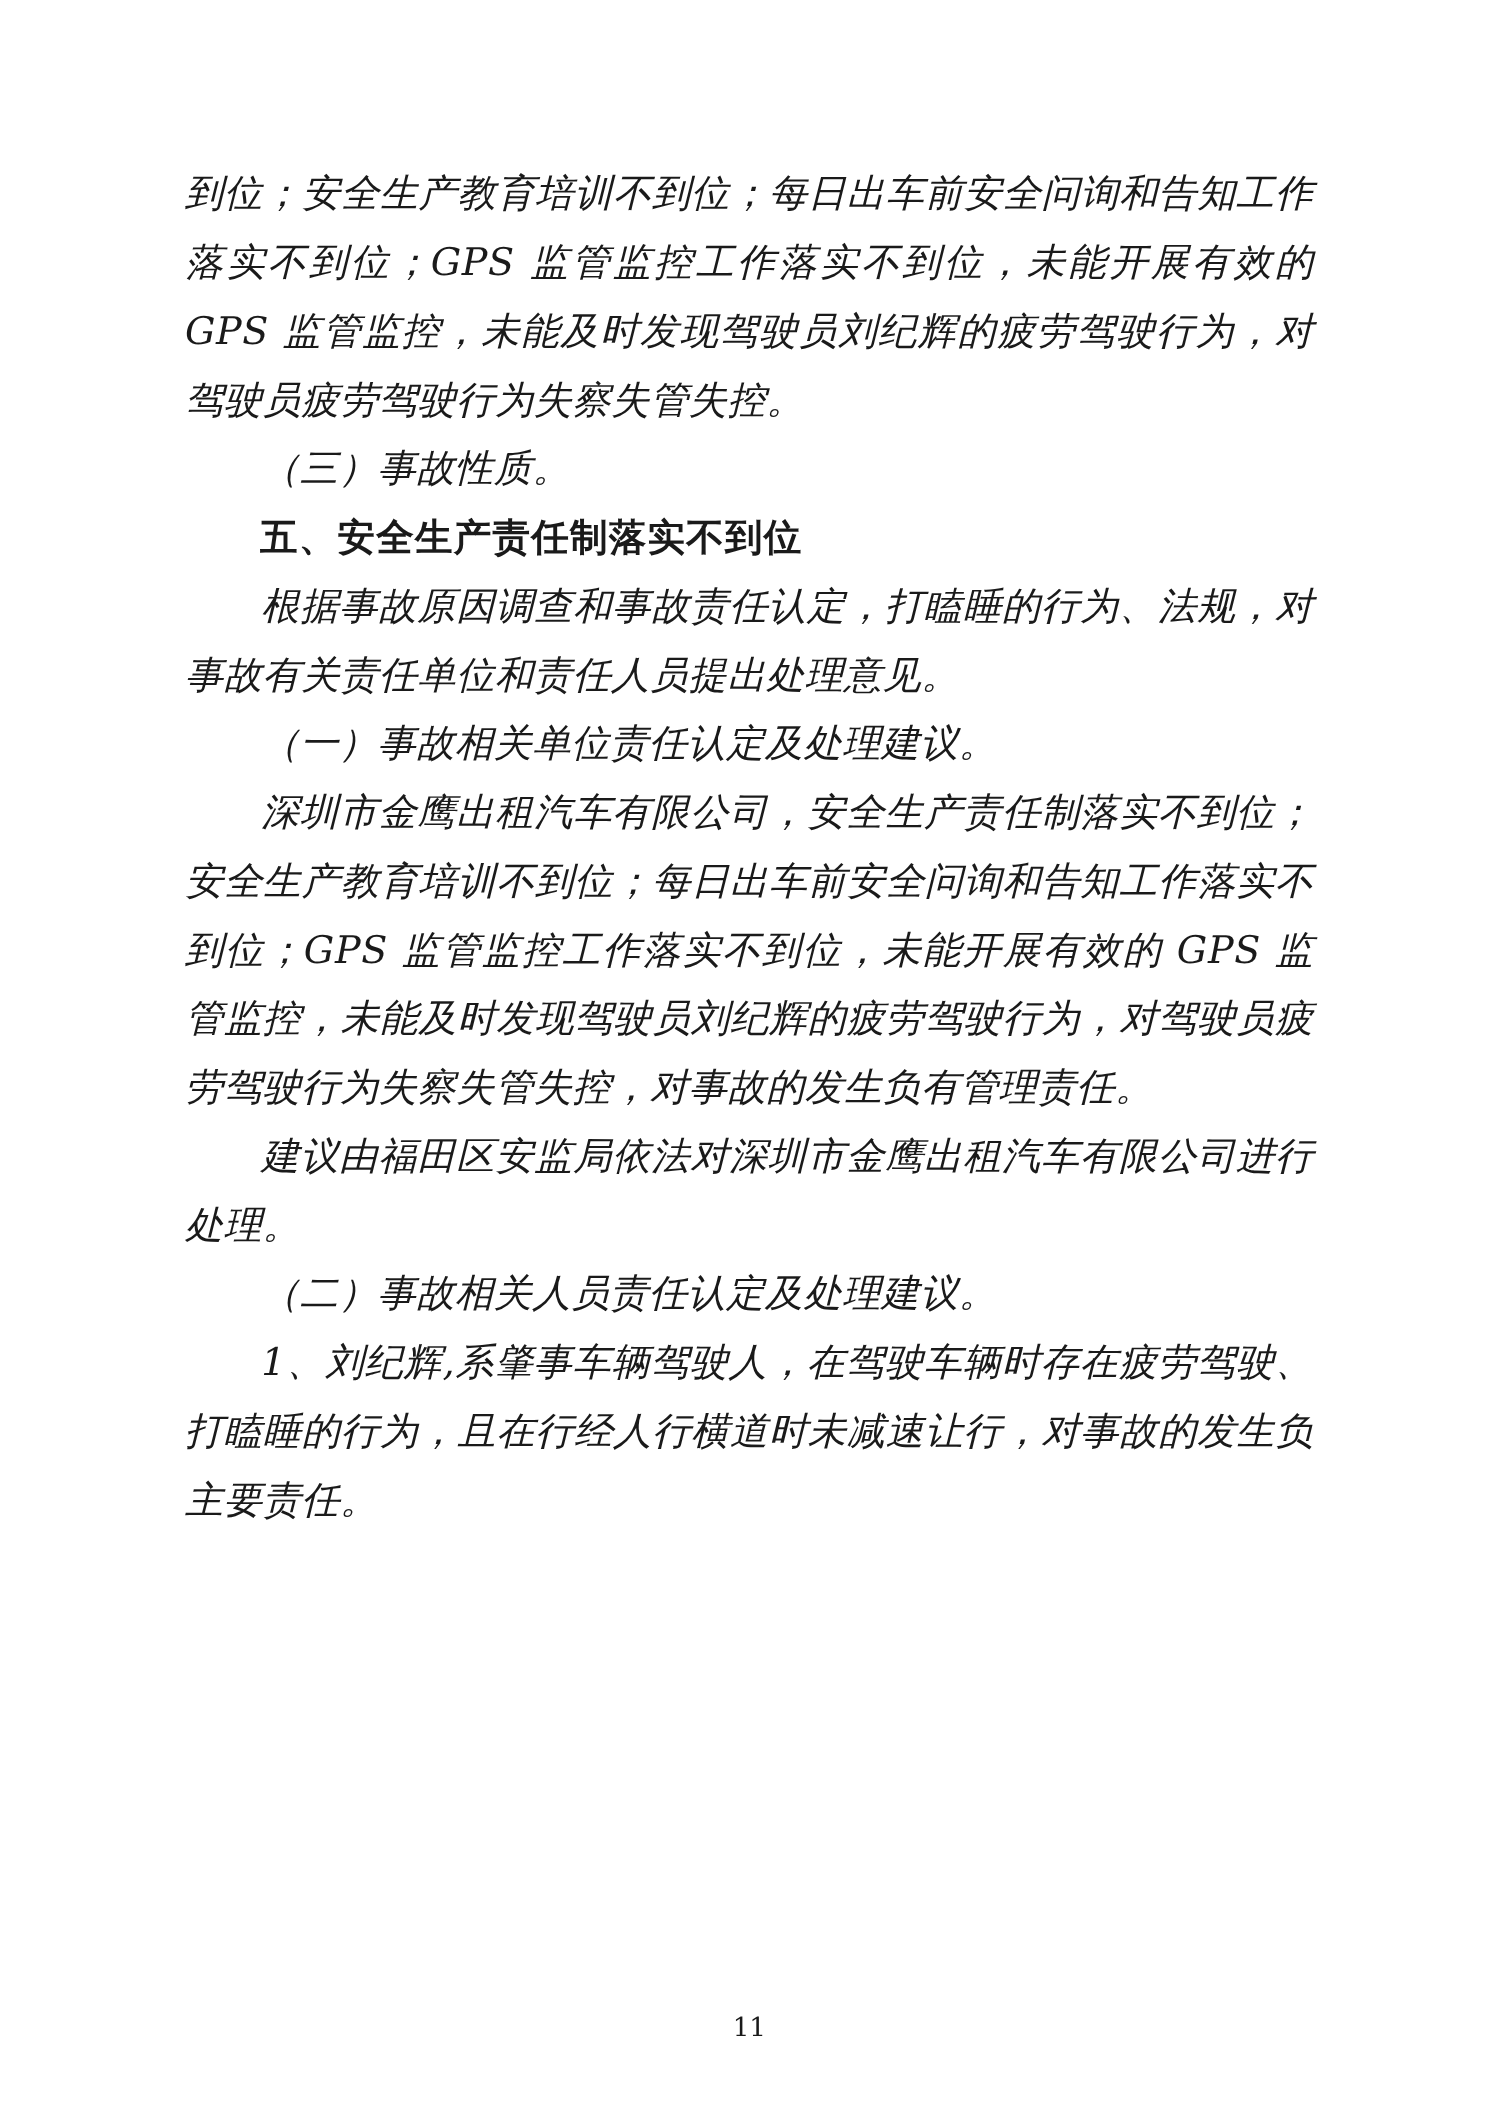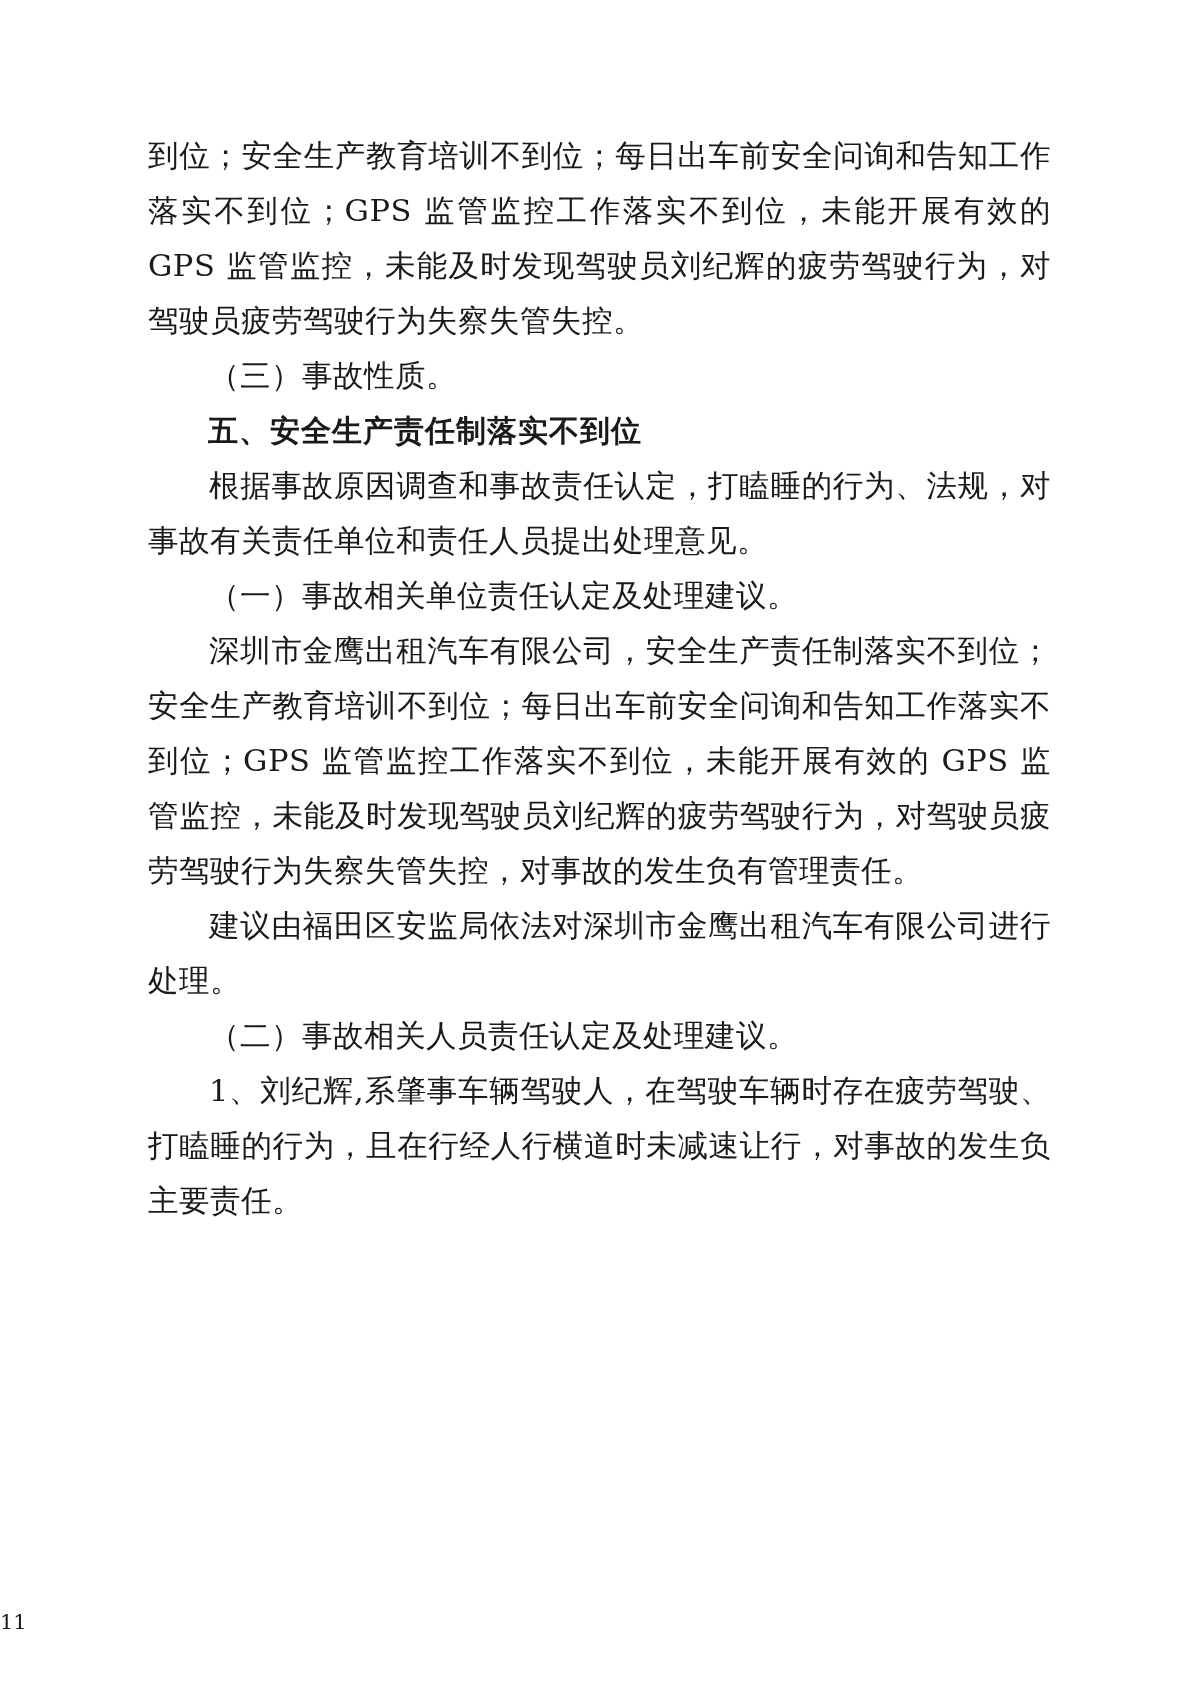--- a/index.html
+++ b/index.html
@@ -28,36 +28,38 @@
     line-height: 55px;
     letter-spacing: 0.5px;
     text-align: justify;
     text-justify: inter-ideograph;
   }
   p {
     margin: 0;
   }
   .para {
     text-indent: 2em;
+    font-style: italic;
   }
   .para-cont {
     text-indent: 0;
   }
   .heading {
     text-indent: 2em;
     font-weight: bold;
     font-family: "DejaVu Sans", "Liberation Sans", sans-serif;
     font-size: 30px;
     letter-spacing: 1px;
   }
   .page-number {
     position: absolute;
     left: 0;
     right: 0;
     bottom: 62px;
+    text-align: center;
     font-size: 21px;
     font-family: "DejaVu Serif", "Liberation Serif", serif;
     color: #1a1a1a;
   }
 </style>
 </head>
 <body>
 
 <div class="page">
   <div class="doc-body">

